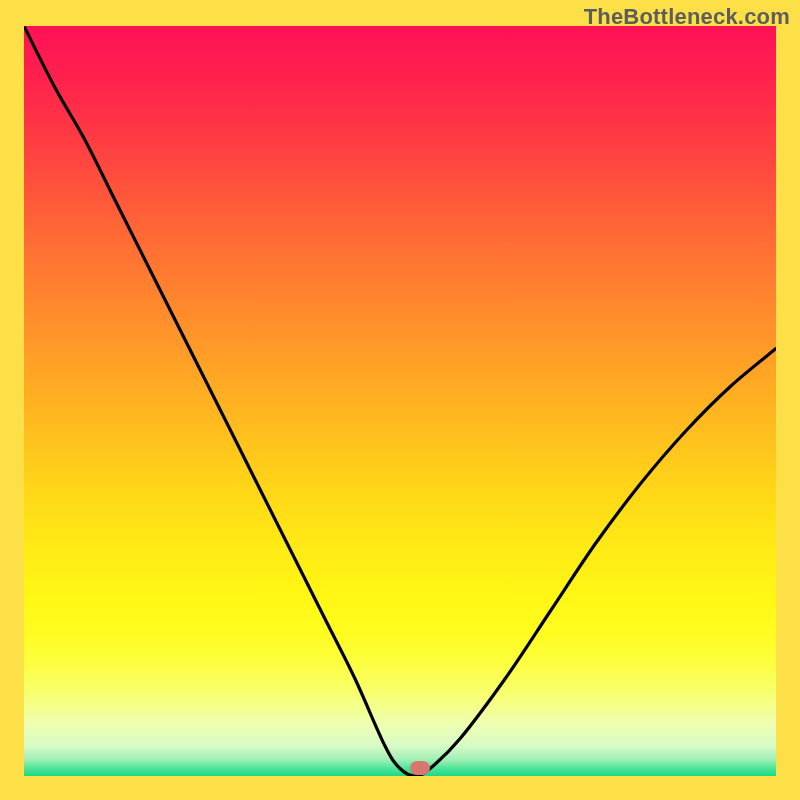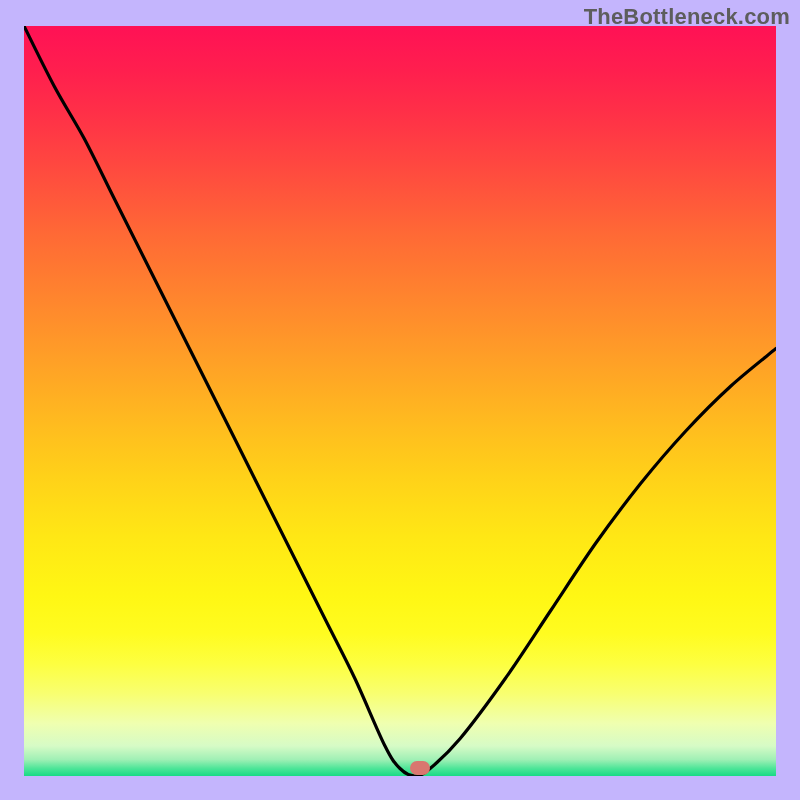--- a/index.html
+++ b/index.html
@@ -8,21 +8,21 @@
     width: 800px;
     height: 800px;
     background: #000;
     overflow: hidden;
     font-family: Arial, Helvetica, sans-serif;
   }
   .frame {
     position: relative;
     width: 800px;
     height: 800px;
-    background: #c4b5fd;
+    background: #fde047;
   }
   .watermark {
     position: absolute;
     top: 4px;
     right: 10px;
     color: #5d5d5d;
     font-size: 22px;
     font-weight: 600;
     letter-spacing: 0.2px;
     user-select: none;

